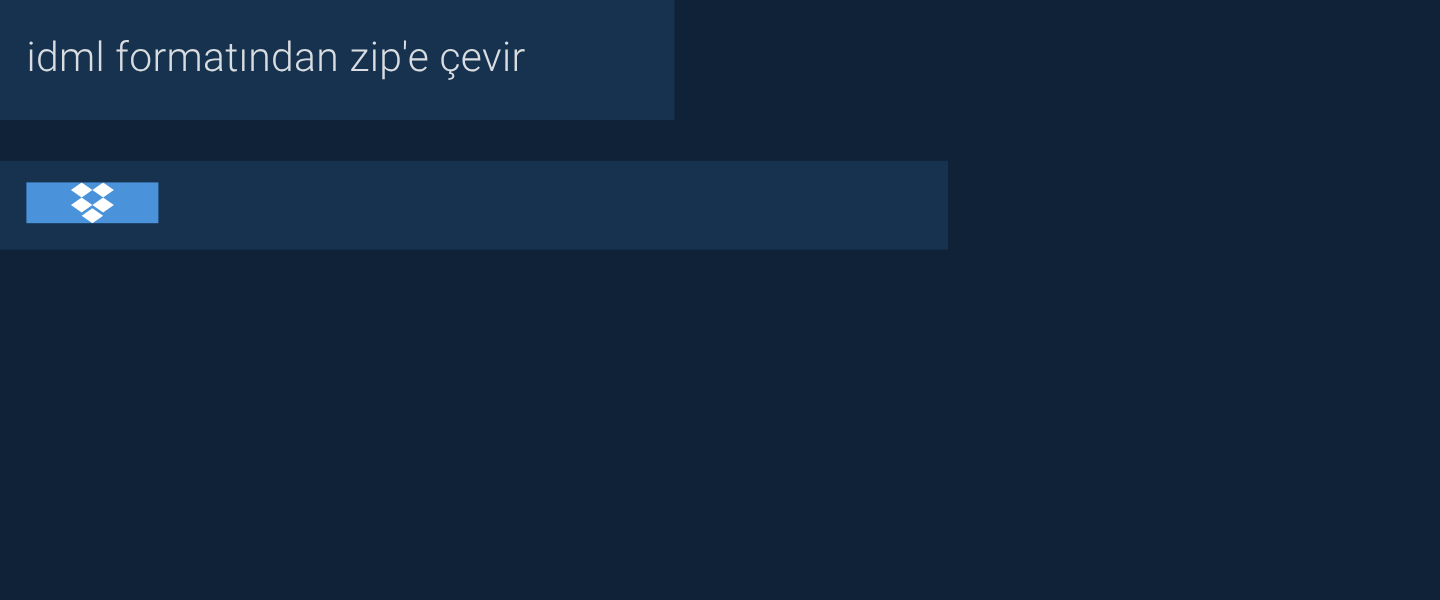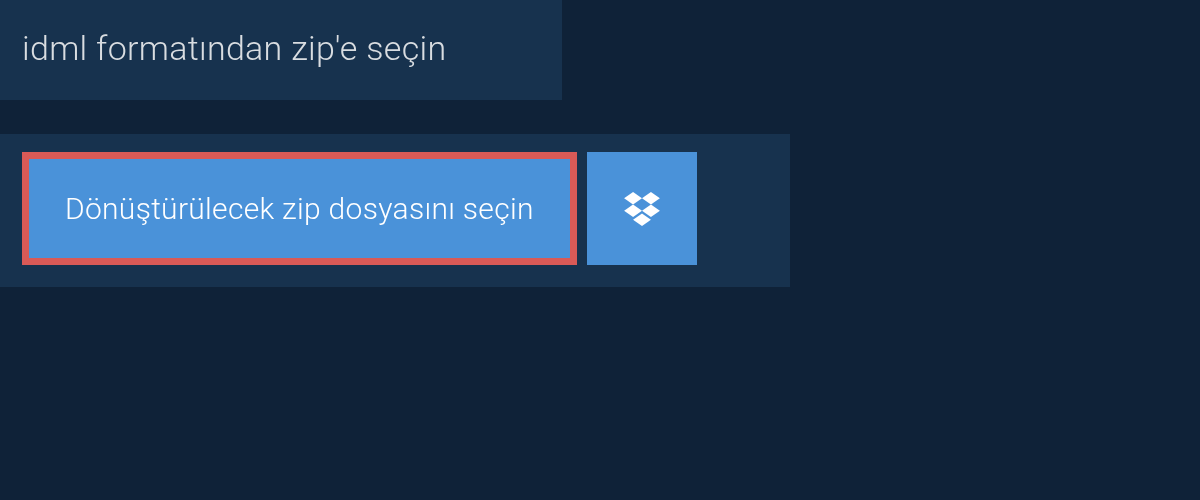--- a/index.html
+++ b/index.html
@@ -58,25 +58,24 @@
     .dropbox-icon {
       width: 36px;
       height: 34px;
       fill: #ffffff;
     }
   </style>
 </head>
 <body>
 
 <div class="header-bar">
-  <div class="header-title">idml formatından zip'e seçin</div>
+  <div class="header-title">idml formatından zip'e çevir</div>
 </div>
 
 <div class="upload-section">
-  <div class="select-file-button">Dönüştürülecek zip dosyasını seçin</div>
   <div class="dropbox-button">
     <svg class="dropbox-icon" viewBox="0 0 40 38">
       <polygon points="10,0 20,7 10,14 0,7"></polygon>
       <polygon points="30,0 40,7 30,14 20,7"></polygon>
       <polygon points="10,14 20,21 10,28 0,21"></polygon>
       <polygon points="30,14 40,21 30,28 20,21"></polygon>
       <polygon points="20,24 30,31 20,38 10,31"></polygon>
     </svg>
   </div>
 </div>

